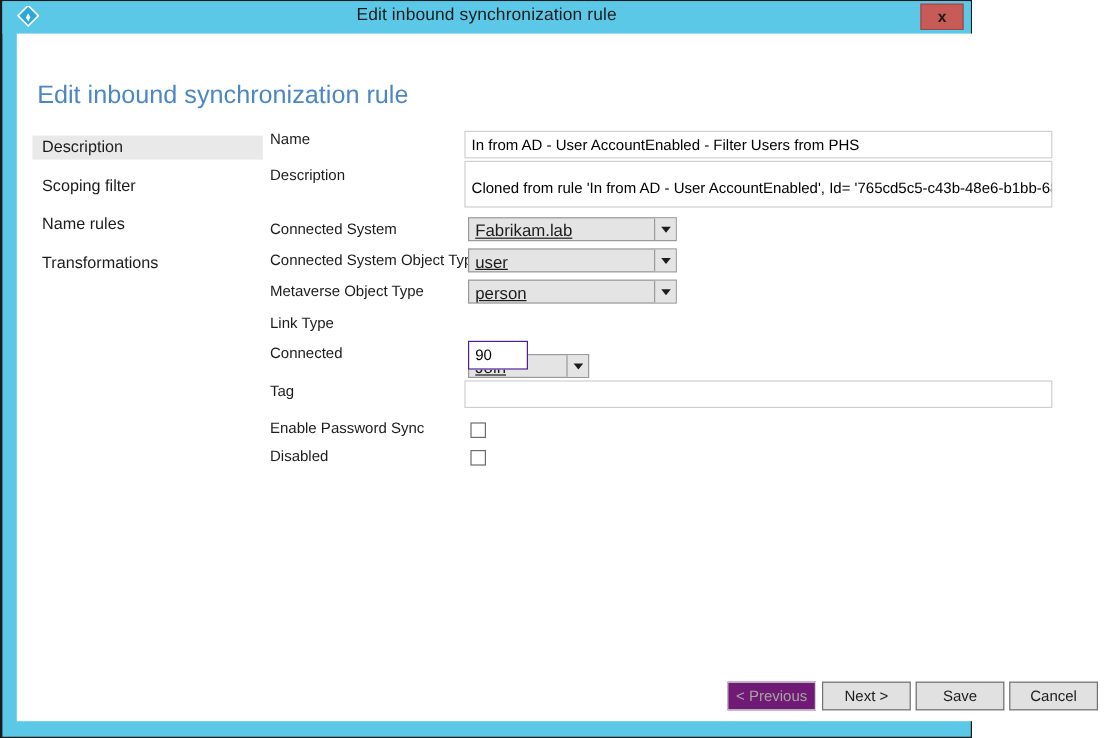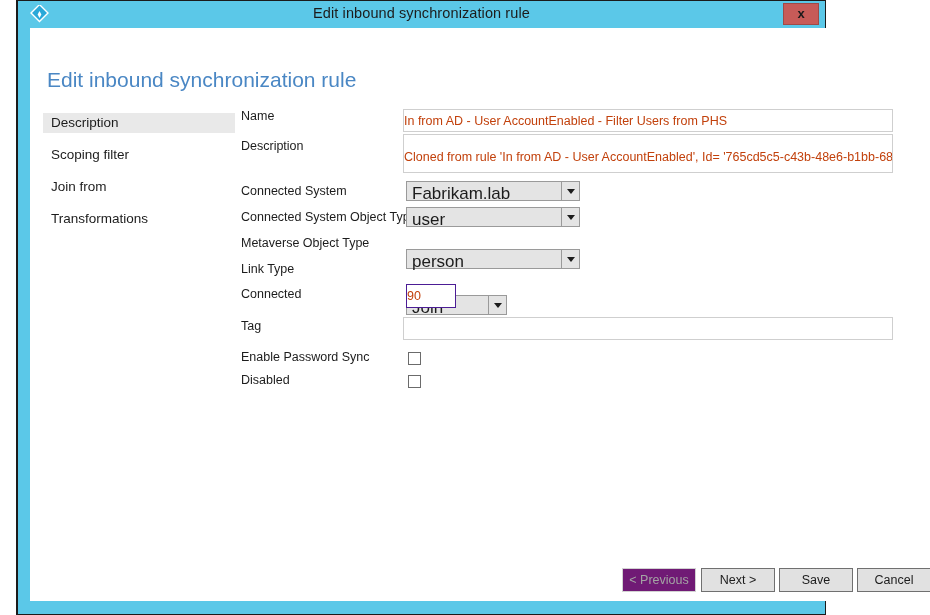--- a/index.html
+++ b/index.html
@@ -11,21 +11,21 @@
   body {
     width: 930px;
     height: 615px;
     font-family: "Liberation Sans", sans-serif;
     overflow: hidden;
   }
 
   
   #window {
     position: absolute;
-    left: 16px; top: 0;
+    left: 0; top: 0;
     width: 810px;
     height: 615px;
     background: #5bc8e8;
     box-sizing: border-box;
     border-left: 2px solid #1b1b1b;
     border-top: 1px solid #1b1b1b;
     border-right: 1px solid #1b1b1b;
     border-bottom: 1px solid #1b1b1b;
   }
 
@@ -121,22 +121,22 @@
     color: #1c1c1c;
     white-space: nowrap;
   }
   .f-input {
     position: absolute;
     box-sizing: border-box;
     background: #ffffff;
     border: 1px solid #cfcfcf;
     font-family: "Liberation Sans", sans-serif;
     font-size: 12.5px;
-    color: #c2410c;
-    padding: 3px 0;
+    color: #000000;
+    padding: 3px 5px;
     outline: none;
   }
   .f-input.focused {
     border: 1px solid #4c1d95;
   }
   textarea.f-input {
     resize: none;
     overflow: hidden;
     line-height: 17px;
     white-space: nowrap;
@@ -148,23 +148,24 @@
     box-sizing: border-box;
     height: 20px;
     background: #e4e4e4;
     border: 1px solid #9a9a9a;
     cursor: pointer;
   }
   .combo .combo-text {
     position: absolute;
     left: 5px;
     top: 2px;
-    font-size: 17px;
-    color: #1c1c1c;
-    white-space: nowrap;
+    font-size: 14px;
+    color: #1c1c1c;
+    white-space: nowrap;
+    text-decoration: underline;
   }
   .combo .combo-btn {
     position: absolute;
     right: 0;
     top: 0;
     bottom: 0;
     width: 17px;
     background: #e4e4e4;
     border-left: 1px solid #9a9a9a;
   }
@@ -229,21 +230,21 @@
     <div id="close-button">x</div>
   </div>
 
   <div id="client">
 
     <div id="page-heading">Edit inbound synchronization rule</div>
 
     <div id="nav">
       <div class="nav-item selected">Description</div>
       <div class="nav-item">Scoping filter</div>
-      <div class="nav-item">Join from</div>
+      <div class="nav-item">Name rules</div>
       <div class="nav-item">Transformations</div>
     </div>
 
     <div id="form">
 
       <div class="f-label" style="left:211px; top:81px;">Name</div>
       <input class="f-input" type="text" style="left: 373px; top: 81px; width: 490px; height: 23px;" value="In from AD - User AccountEnabled - Filter Users from PHS">
 
       <div class="f-label" style="left:211px; top:111px;">Description</div>
       <textarea class="f-input" style="left: 373px; top: 106px; width: 490px; height: 39px; padding-top: 14px;">Cloned from rule 'In from AD - User AccountEnabled', Id= '765cd5c5-c43b-48e6-b1bb-6822e73b1d14', A</textarea>
@@ -258,21 +259,21 @@
 
       <div class="f-label" style="left:211px; top:182px;">Connected System Object Type</div>
       <div class="combo" style="left:376px; top:179px; width:174px;">
         <div class="combo-text">user</div>
         <div class="combo-btn">
             <span class="arrow"></span>
           </div>
       </div>
 
       <div class="f-label" style="left:211px; top:208px;">Metaverse Object Type</div>
-      <div class="combo" style="left:376px; top:205px; width:174px;margin-top:16px;">
+      <div class="combo" style="left:376px; top:205px; width:174px;">
         <div class="combo-text">person</div>
         <div class="combo-btn">
             <span class="arrow"></span>
           </div>
       </div>
 
       <div class="f-label" style="left:211px; top:234px;">Link Type</div>
       <div class="combo" style="left:376px; top:231px; width:101px;margin-top:36px;">
         <div class="combo-text">Join</div>
         <div class="combo-btn">

